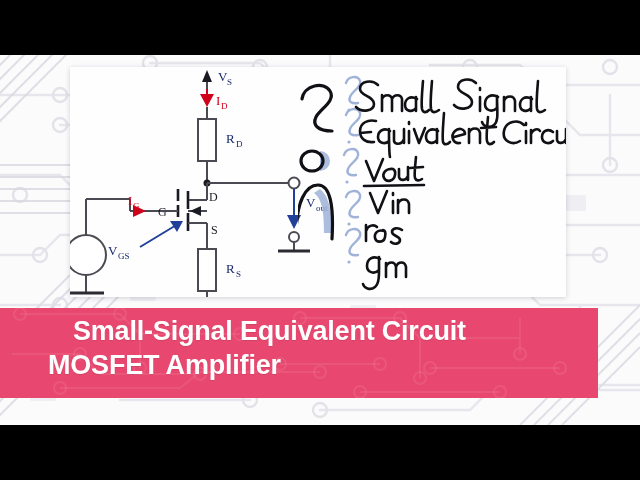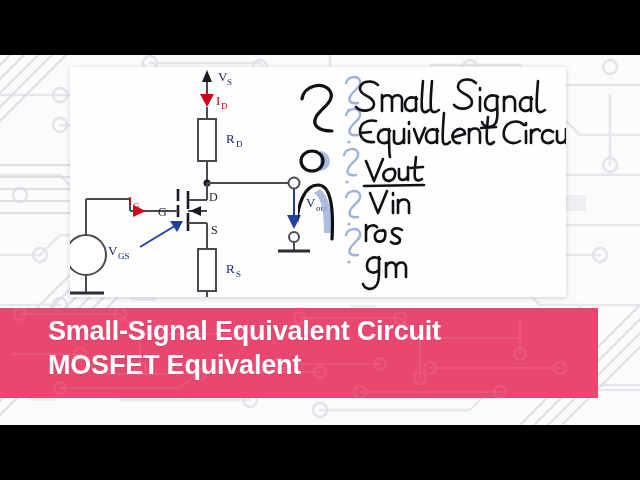--- a/index.html
+++ b/index.html
@@ -42,21 +42,21 @@
   }
   .banner .bnr-board{position:absolute;inset:0;opacity:.25;}
   .banner-text{
     position:absolute;left:48px;top:6px;right:6px;
     color:#ffffff;
     font-size:27px;line-height:34px;font-weight:bold;
     letter-spacing:-0.2px;
     text-shadow:0 1px 1px rgba(0,0,0,.10);
     white-space:nowrap;
   }
-  .banner-line{display:block;}
+  .banner-line{display:block;margin-left:25px;}
   .banner-line2{display:block;}
   .pink-left-edge{
     position:absolute;left:0;top:253px;width:12px;height:90px;background:#e8486f;z-index:21;
   }
 </style>
 </head>
 <body>
 
 <div id="stage">
 
@@ -474,21 +474,21 @@
               <circle cx="320" cy="64" r="6"></circle>
             <circle cx="360" cy="84" r="6"></circle>
               <circle cx="500" cy="84" r="6"></circle>
             <circle cx="140" cy="60" r="6"></circle>
               <circle cx="420" cy="70" r="6"></circle>
           </g>
         </svg>
       </div>
       <div class="banner-text">
         <span class="banner-line">Small-Signal Equivalent Circuit</span>
-        <span class="banner-line2">MOSFET Equivalent</span>
+        <span class="banner-line2">MOSFET Amplifier</span>
       </div>
     </div>
 
   </div>
 
   <div class="bar-top"></div>
   <div class="bar-bottom"></div>
 
 </div>
 

